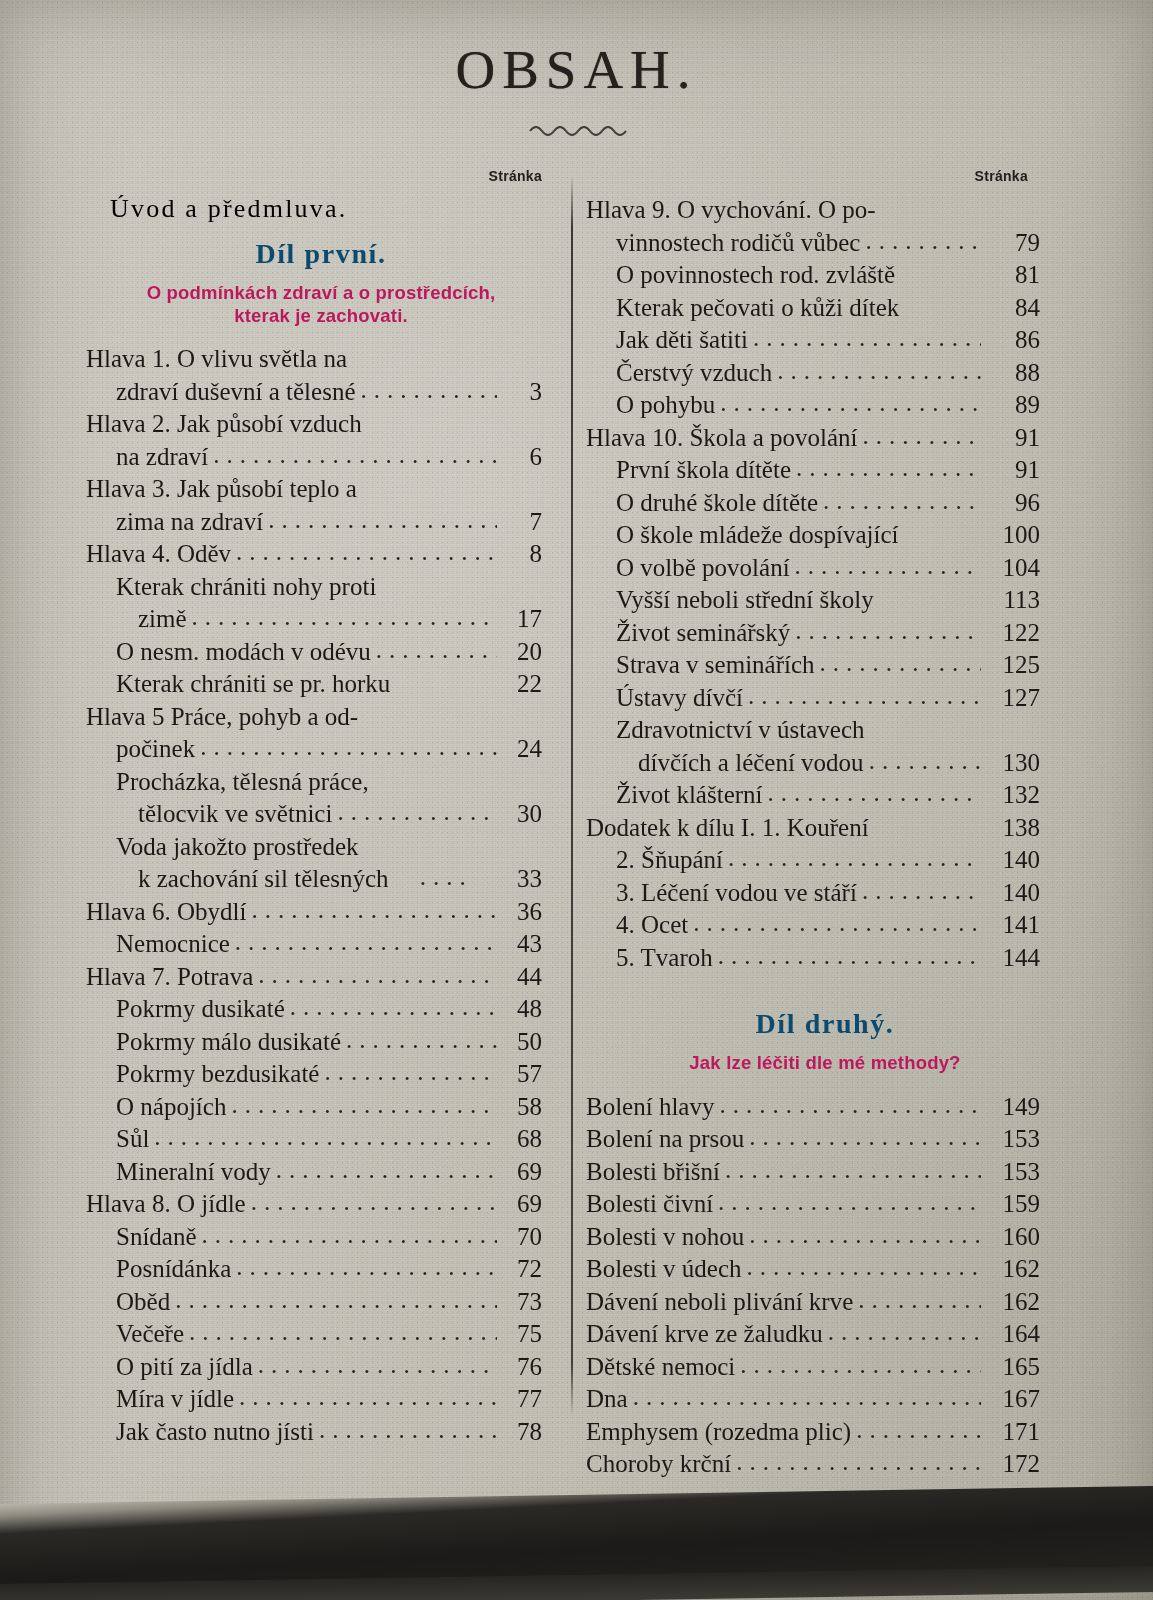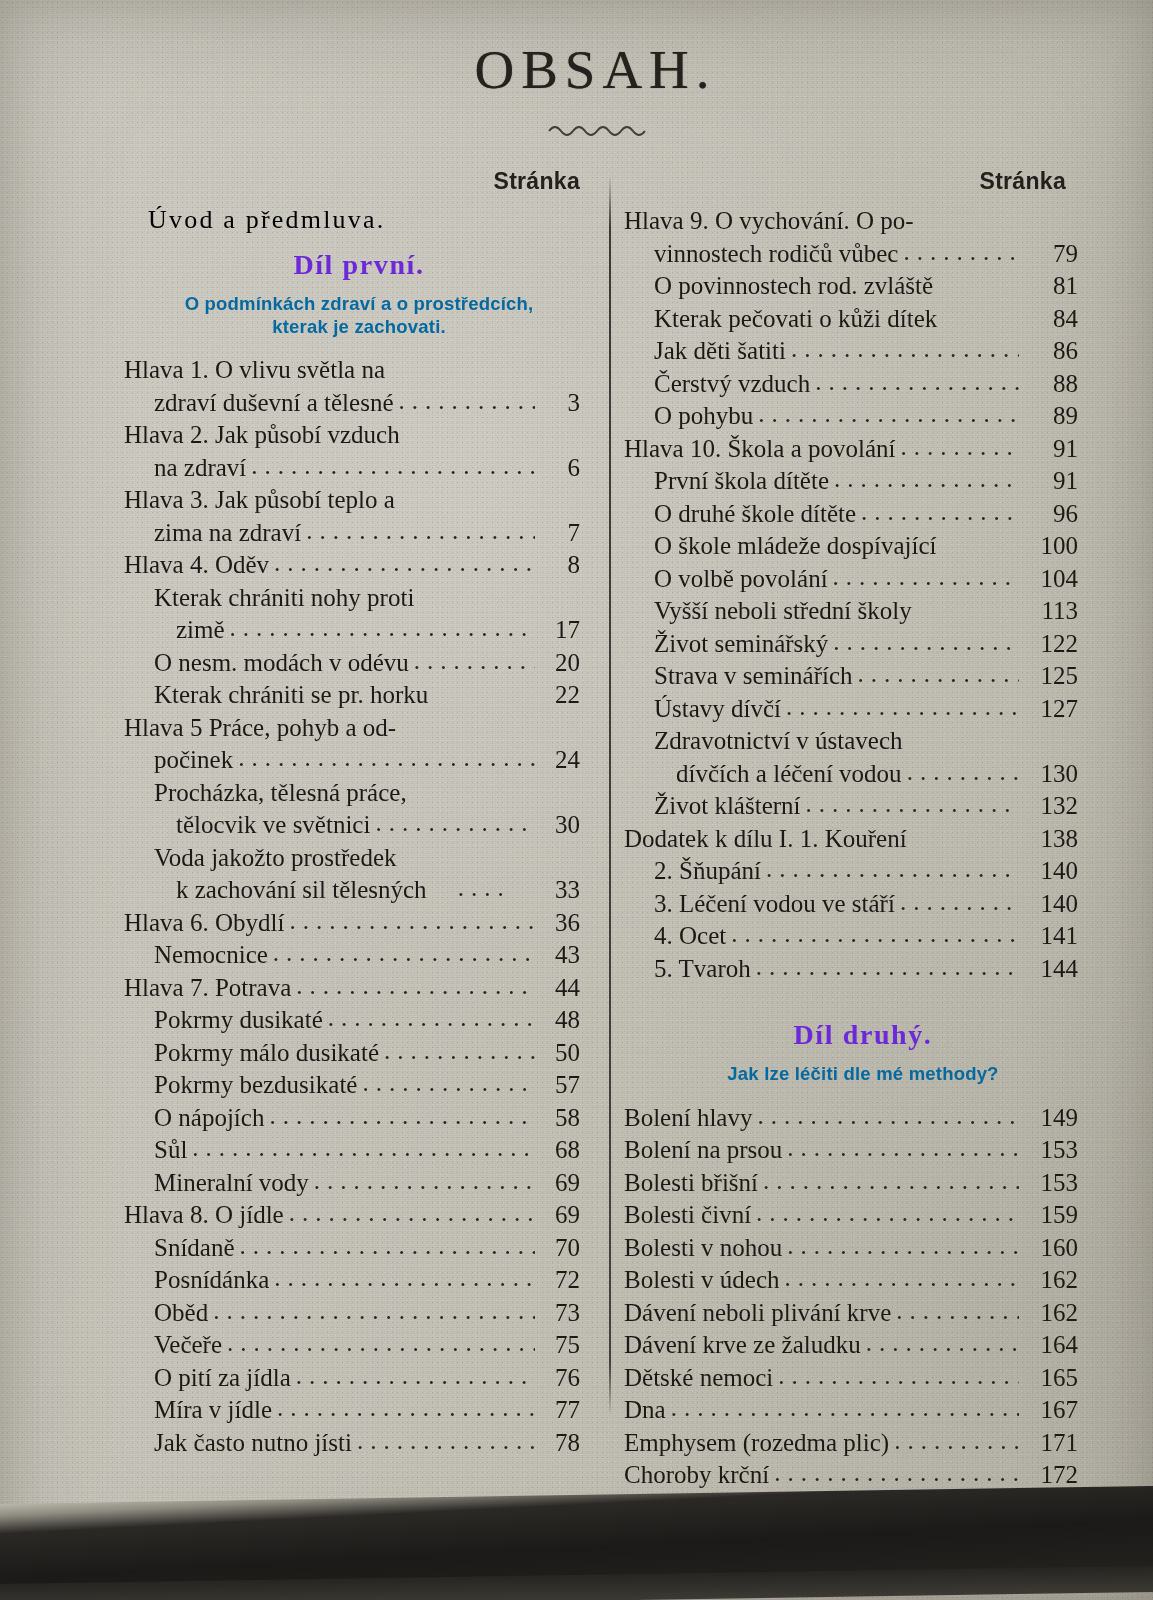--- a/index.html
+++ b/index.html
@@ -41,21 +41,21 @@
   #bottom-band{
     position:absolute;left:0;right:0;bottom:0;height:96px;
     background:linear-gradient(178deg,#b9b6ab 0%, #8d8a80 9%, #2a2926 22%, #1b1a18 55%, #242320 100%);
     transform:skewY(-0.9deg);transform-origin:left bottom;
   }
   #bottom-band::after{
     content:"";position:absolute;left:0;right:0;bottom:-10px;height:26px;
     background:linear-gradient(180deg,#262522,#3c3a34);
   }
 
-  #sheet{position:absolute;inset:0;margin-left:38px;}
+  #sheet{position:absolute;inset:0;}
 
   
   .title{
     position:absolute;top:38px;left:0;right:0;text-align:center;
     font-size:55px;letter-spacing:7px;font-weight:400;
     font-family:"Liberation Serif", serif;
     color:#23211d;
     text-shadow:0 0 1px rgba(40,38,33,.65);
   }
   .ornament{
@@ -63,48 +63,48 @@
     font-size:20px;color:#3a3832;letter-spacing:-1px;
   }
   .ornament svg{opacity:.85;}
 
   
   .col{position:absolute;top:168px;}
   .col-left{left:86px;width:470px;}
   .col-right{left:586px;width:478px;}
 
   .stranka{
-    font-size:23px;font-weight:bold;text-align:right;
+    font-size:14px;font-weight:bold;text-align:right;
     font-family:"Liberation Sans", sans-serif;
     letter-spacing:.3px;
     margin-bottom:10px;
     color:#23211d;
   }
   .stranka.left-s{padding-right:14px;}
   .stranka.right-s{padding-right:36px;}
 
   .divider{
     position:absolute;left:571px;top:178px;width:2px;height:1235px;
     background:linear-gradient(180deg,rgba(35,33,29,.05),rgba(35,33,29,.85) 4%,rgba(35,33,29,.8) 96%,rgba(35,33,29,.05));
   }
 
   
   .h-intro{
     font-size:26px;letter-spacing:2.2px;margin:6px 0 14px 24px;
     color:#000000;
   }
   .h-part{
     text-align:center;font-size:28px;font-weight:bold;letter-spacing:1.6px;
-    margin:6px 0 12px 0;color:#6d28d9;
+    margin:6px 0 12px 0;color:#0c4a6e;
   }
   .h-part.right-part{margin-top:34px;margin-bottom:12px;}
   .h-sub{
     text-align:center;font-weight:bold;font-size:18.5px;line-height:1.22;
     font-family:"Liberation Sans", sans-serif;letter-spacing:.2px;
-    margin:0 0 16px 0;color:#0369a1;
+    margin:0 0 16px 0;color:#be185d;
   }
 
   
   .toc{list-style:none;margin:0;padding:0;}
   .row{
     display:flex;align-items:baseline;
     font-size:25px;line-height:1.30;
     white-space:nowrap;
   }
   .row .txt{flex:0 0 auto;}

